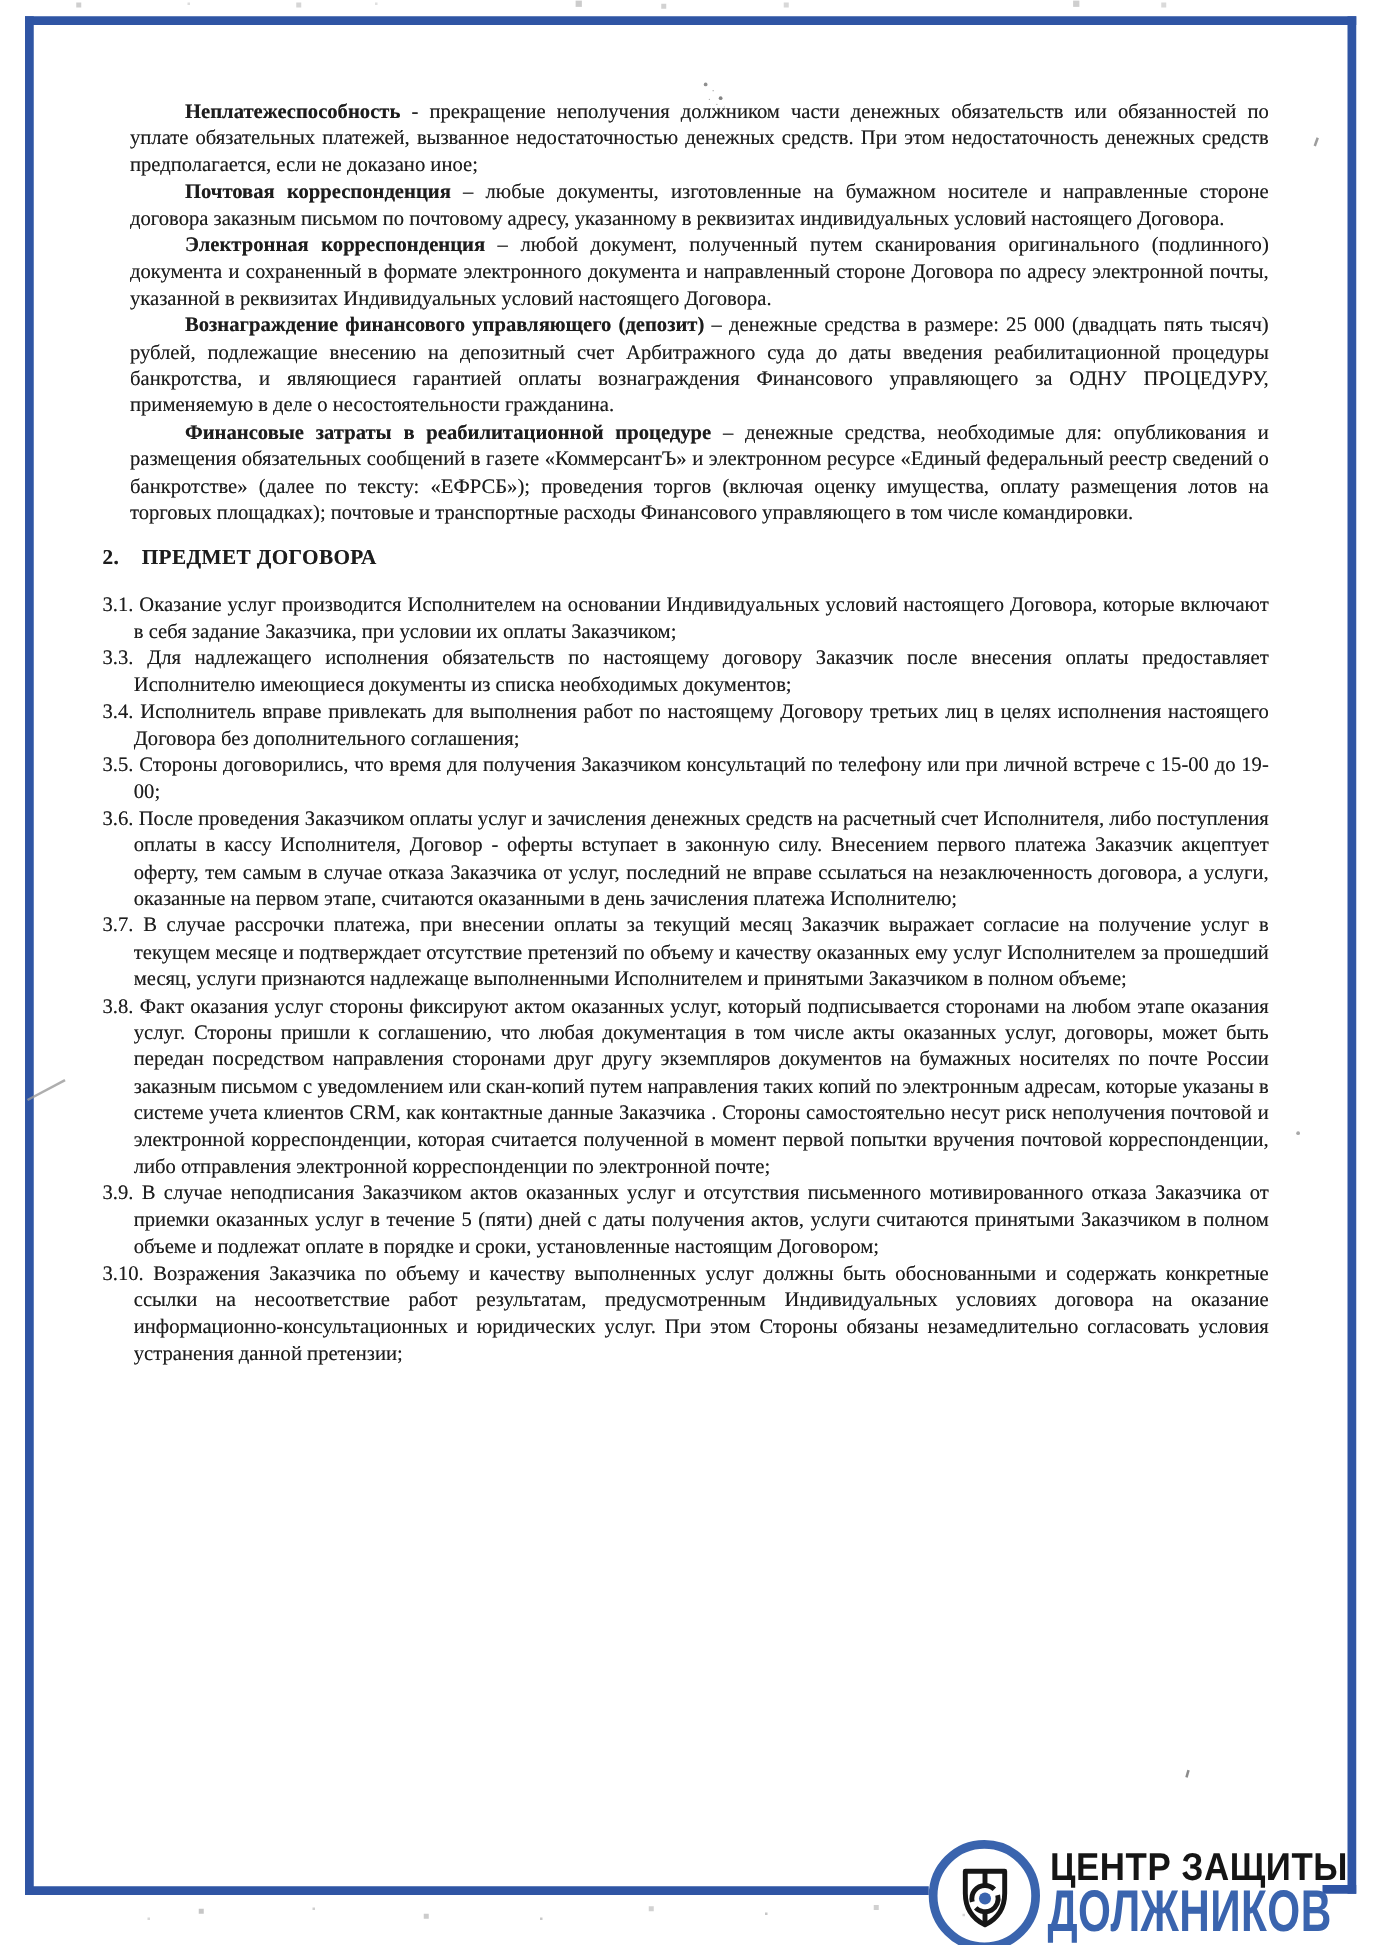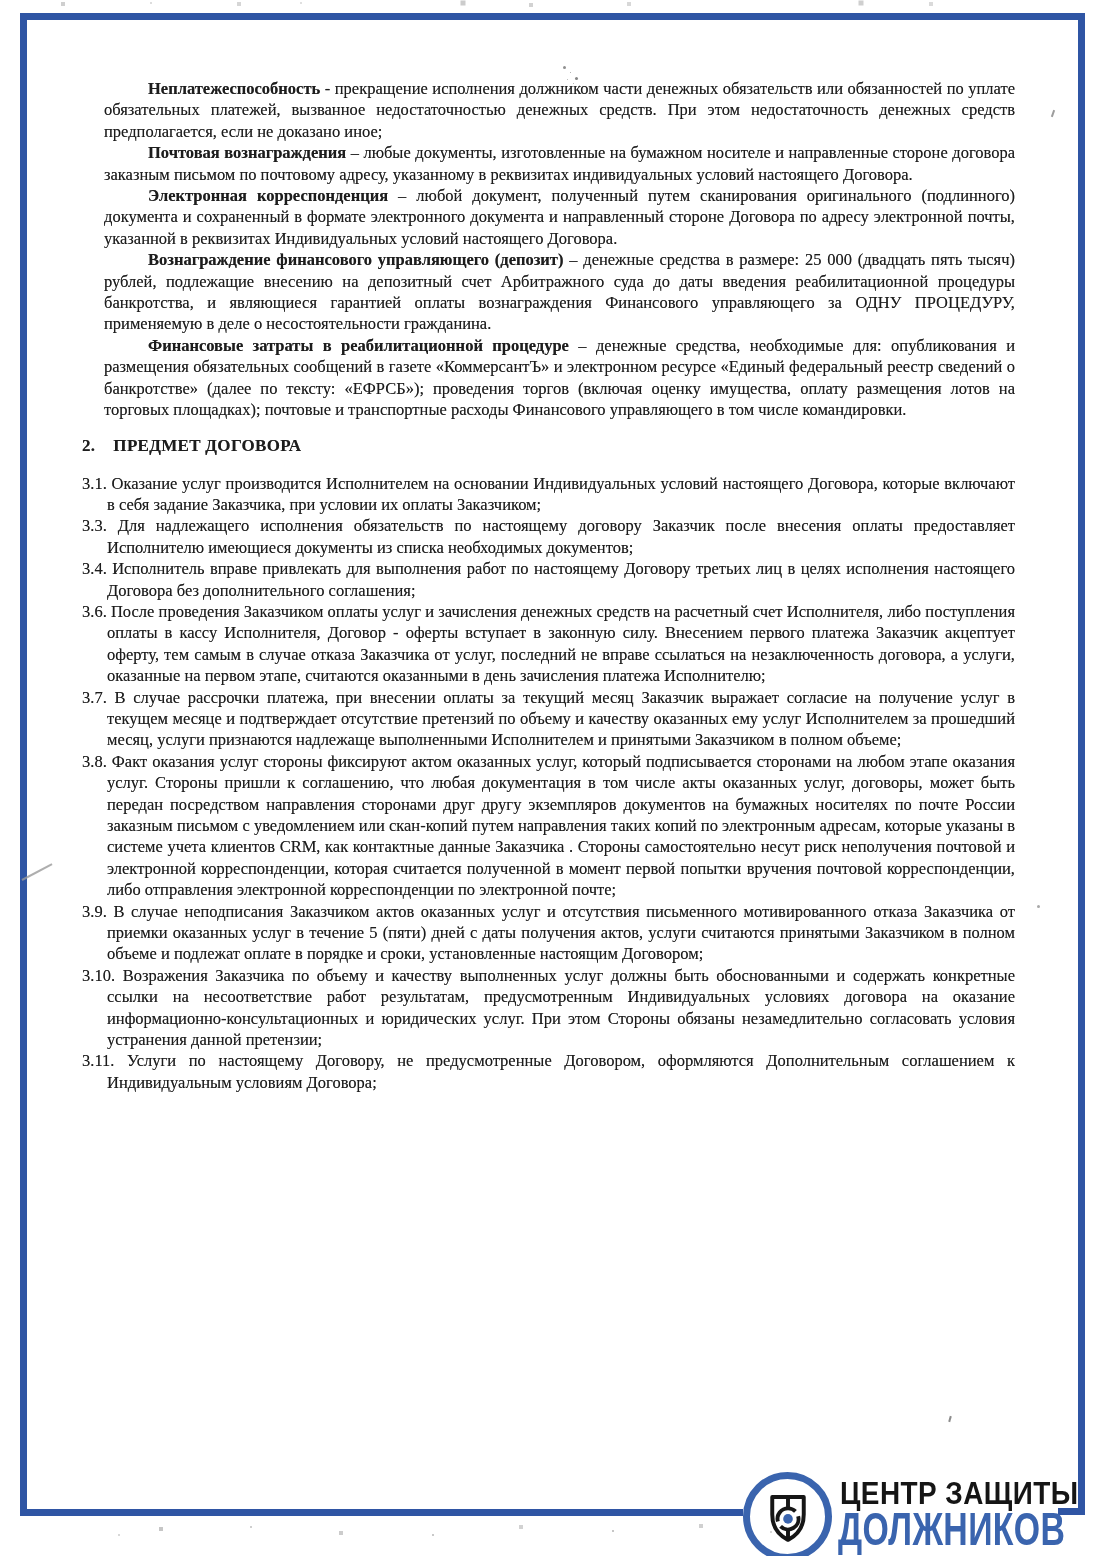--- a/index.html
+++ b/index.html
@@ -79,42 +79,42 @@
 <div class="frame-seg frame-top"></div>
 <div class="frame-seg frame-left"></div>
 <div class="frame-seg frame-right"></div>
 <div class="frame-seg frame-bottom"></div>
 <div class="frame-seg frame-stub"></div>
 
 <div class="doc-body">
 
   <div class="defs">
 
-  <p><strong>Неплатежеспособность</strong> <span>- прекращение исполнения должником части денежных обязательств или обязанностей по уплате обязательных платежей, вызванное недостаточностью денежных средств. При этом недостаточность денежных средств предполагается, если не доказано иное;</span></p>
-      <p><strong>Почтовая вознаграждения</strong> <span>– любые документы, изготовленные на бумажном носителе и направленные стороне договора заказным письмом по почтовому адресу, указанному в реквизитах индивидуальных условий настоящего Договора.</span></p>
+  <p><strong>Неплатежеспособность</strong> <span>- прекращение неполучения должником части денежных обязательств или обязанностей по уплате обязательных платежей, вызванное недостаточностью денежных средств. При этом недостаточность денежных средств предполагается, если не доказано иное;</span></p>
+      <p><strong>Почтовая корреспонденция</strong> <span>– любые документы, изготовленные на бумажном носителе и направленные стороне договора заказным письмом по почтовому адресу, указанному в реквизитах индивидуальных условий настоящего Договора.</span></p>
       <p><strong>Электронная корреспонденция</strong> <span>– любой документ, полученный путем сканирования оригинального (подлинного) документа и сохраненный в формате электронного документа и направленный стороне Договора по адресу электронной почты, указанной в реквизитах Индивидуальных условий настоящего Договора.</span></p>
       <p><strong>Вознаграждение финансового управляющего (депозит)</strong> <span>– денежные средства в размере: 25 000 (двадцать пять тысяч) рублей, подлежащие внесению на депозитный счет Арбитражного суда до даты введения реабилитационной процедуры банкротства, и являющиеся гарантией оплаты вознаграждения Финансового управляющего за ОДНУ ПРОЦЕДУРУ, применяемую в деле о несостоятельности гражданина.</span></p>
       <p><strong>Финансовые затраты в реабилитационной процедуре</strong> <span>– денежные средства, необходимые для: опубликования и размещения обязательных сообщений в газете «КоммерсантЪ» и электронном ресурсе «Единый федеральный реестр сведений о банкротстве» (далее по тексту: «ЕФРСБ»); проведения торгов (включая оценку имущества, оплату размещения лотов на торговых площадках); почтовые и транспортные расходы Финансового управляющего в том числе командировки.</span></p>
     </div>
 
   <div class="sec-head"><span class="sec-num">2.</span><span>ПРЕДМЕТ ДОГОВОРА</span></div>
 
 
 
   <div class="items">
 
   <p class="item"><span class="num">3.1.</span><span>Оказание услуг производится Исполнителем на основании Индивидуальных условий настоящего Договора, которые включают в себя задание Заказчика, при условии их оплаты Заказчиком;</span></p>
       <p class="item"><span class="num">3.3.</span><span>Для надлежащего исполнения обязательств по настоящему договору Заказчик после внесения оплаты предоставляет Исполнителю имеющиеся документы из списка необходимых документов;</span></p>
       <p class="item"><span class="num">3.4.</span><span>Исполнитель вправе привлекать для выполнения работ по настоящему Договору третьих лиц в целях исполнения настоящего Договора без дополнительного соглашения;</span></p>
+      <p class="item"><span class="num">3.5.</span><span>Стороны договорились, что время для получения Заказчиком консультаций по телефону или при личной встрече с 15-00 до 19-00;</span></p>
       <p class="item"><span class="num">3.6.</span><span>После проведения Заказчиком оплаты услуг и зачисления денежных средств на расчетный счет Исполнителя, либо поступления оплаты в кассу Исполнителя, Договор - оферты вступает в законную силу. Внесением первого платежа Заказчик акцептует оферту, тем самым в случае отказа Заказчика от услуг, последний не вправе ссылаться на незаключенность договора, а услуги, оказанные на первом этапе, считаются оказанными в день зачисления платежа Исполнителю;</span></p>
       <p class="item"><span class="num">3.7.</span><span>В случае рассрочки платежа, при внесении оплаты за текущий месяц Заказчик выражает согласие на получение услуг в текущем месяце и подтверждает отсутствие претензий по объему и качеству оказанных ему услуг Исполнителем за прошедший месяц, услуги признаются надлежаще выполненными Исполнителем и принятыми Заказчиком в полном объеме;</span></p>
       <p class="item"><span class="num">3.8.</span><span>Факт оказания услуг стороны фиксируют актом оказанных услуг, который подписывается сторонами на любом этапе оказания услуг. Стороны пришли к соглашению, что любая документация в том числе акты оказанных услуг, договоры, может быть передан посредством направления сторонами друг другу экземпляров документов на бумажных носителях по почте России заказным письмом с уведомлением или скан-копий путем направления таких копий по электронным адресам, которые указаны в системе учета клиентов CRM, как контактные данные Заказчика . Стороны самостоятельно несут риск неполучения почтовой и электронной корреспонденции, которая считается полученной в момент первой попытки вручения почтовой корреспонденции, либо отправления электронной корреспонденции по электронной почте;</span></p>
       <p class="item"><span class="num">3.9.</span><span>В случае неподписания Заказчиком актов оказанных услуг и отсутствия письменного мотивированного отказа Заказчика от приемки оказанных услуг в течение 5 (пяти) дней с даты получения актов, услуги считаются принятыми Заказчиком в полном объеме и подлежат оплате в порядке и сроки, установленные настоящим Договором;</span></p>
       <p class="item"><span class="num">3.10.</span><span>Возражения Заказчика по объему и качеству выполненных услуг должны быть обоснованными и содержать конкретные ссылки на несоответствие работ результатам, предусмотренным Индивидуальных условиях договора на оказание информационно-консультационных и юридических услуг. При этом Стороны обязаны незамедлительно согласовать условия устранения данной претензии;</span></p>
-      <p class="item"><span class="num">3.11.</span><span>Услуги по настоящему Договору, не предусмотренные Договором, оформляются Дополнительным соглашением к Индивидуальным условиям Договора;</span></p>
     </div>
 
 </div>
 
 <div class="logo-circle">
   <svg class="shield-svg" viewBox="0 0 64 64" xmlns="http://www.w3.org/2000/svg">
     <path d="M14 8 H50 V28 C50 44 42 52 32 57 C22 52 14 44 14 28 Z" fill="none" stroke="#161616" stroke-width="4.5" stroke-linejoin="round"></path>
     <path d="M32 8 V21" fill="none" stroke="#161616" stroke-width="4.5"></path>
     <path d="M32 45 V56" fill="none" stroke="#161616" stroke-width="4.5"></path>
     <path d="M32 21 A12 12 0 0 1 40.5 24.5" fill="none" stroke="#161616" stroke-width="4.5"></path>

